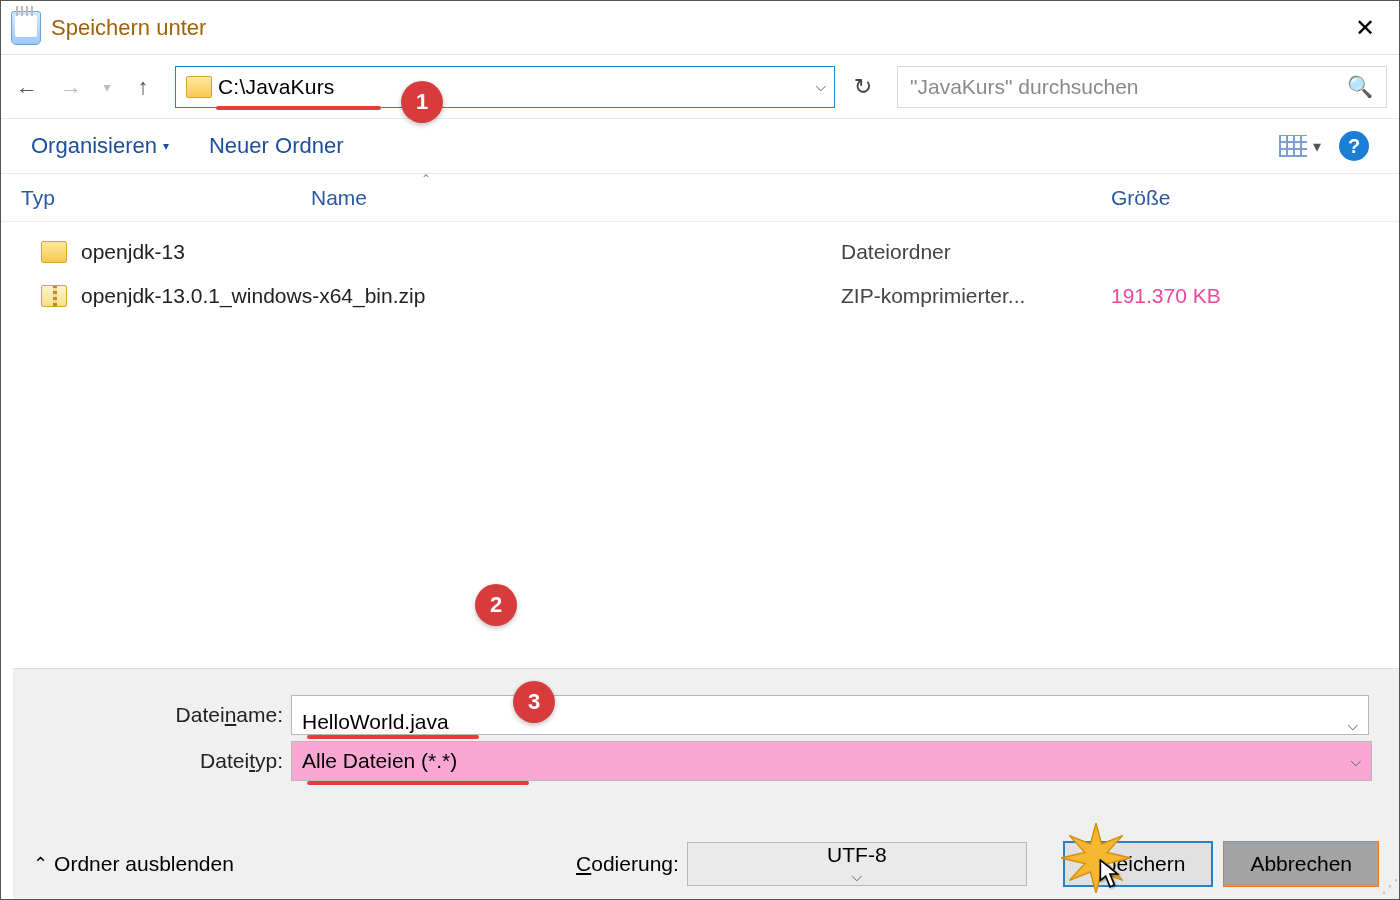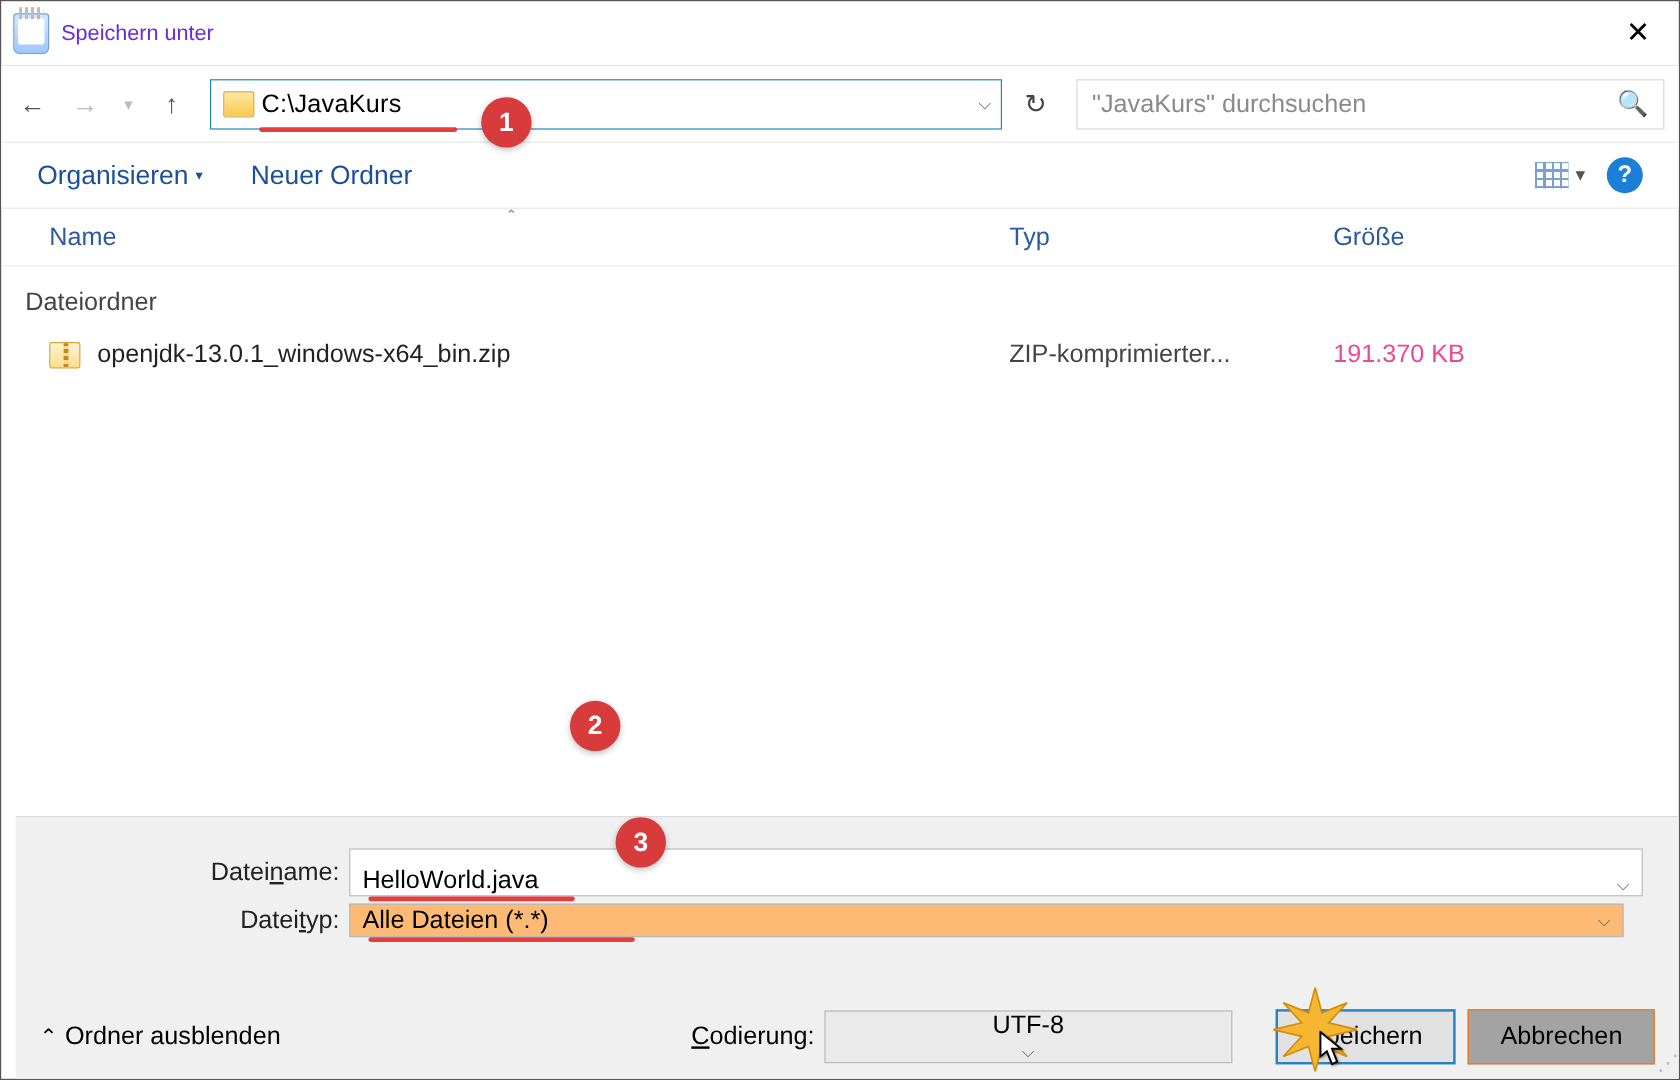--- a/index.html
+++ b/index.html
@@ -1,21 +1,21 @@
 <!DOCTYPE html>
 <html><head>
 <meta charset="utf-8">
 <style>
   * { box-sizing: border-box; margin: 0; padding: 0; font-family: "Segoe UI", Tahoma, sans-serif; }
   body { background: #fff; width: 1400px; height: 900px; overflow: hidden; position: relative; border: 1px solid #555;}
   .titlebar { display: flex; align-items: center; height: 54px; padding: 0 10px; border-bottom: 1px solid #e5e5e5;}
   .notepad-ico { width: 30px; height: 34px; background: linear-gradient(#cfe8ff,#9ec8ff); border: 1px solid #6fa0d8; border-radius: 3px 3px 5px 5px; margin-right: 10px; position: relative; }
   .notepad-ico::before{content:"";position:absolute;top:3px;left:3px;right:3px;height:22px;background:#fff;border-radius:2px;}
   .notepad-ico::after{content:"";position:absolute;top:-6px;left:4px;right:4px;height:10px;background:repeating-linear-gradient(90deg,#bbb 0 2px,transparent 2px 5px);}
-  .title { font-size: 18px; color: #6d28d9; flex: 1; }
+  .title { font-size: 22px; color: #a16207; flex: 1; }
   .close { font-size: 24px; font-weight: 300; width: 48px; text-align: center; cursor: pointer;}
   .navbar { display: flex; align-items:center; background:#fff; height:63px; padding: 0 6px; gap:4px;}
   .navbtn { width: 40px; height: 60px; display:flex; align-items:center; justify-content:center; font-size:22px; color:#555;}
   .navbtn.dis{color:#bbb;}
   .addressbox{ flex:0 0 660px; height:42px; border:1px solid #2383c4; display:flex; align-items:center; padding:0 4px; margin-left:8px; position:relative;}
   .foldersmall{width:26px;height:22px;background:linear-gradient(#ffe8a0,#f7c94e);border:1px solid #d6a733;border-radius:2px;margin:0 6px;display:inline-block;}
   .addrtext{font-size:21px;letter-spacing:0.2px;}
   .addr-dd{position:absolute;right:8px;color:#666;font-size:14px;}
   .addr-ul{position:absolute;left:40px;bottom:-3px;width:165px;height:4px;background:#e63c3c;border-radius:2px;}
   .refresh{width:44px;text-align:center;font-size:22px;color:#444;margin-left:2px;}
@@ -41,21 +41,21 @@
   .fc-size{flex:1;color:#ec4899;}
   .fico{width:26px;height:22px;display:inline-block;}
   .fico.folder{background:linear-gradient(#ffe8a0,#f7c94e);border:1px solid #d6a733;border-radius:2px;}
   .fico.zip{background:linear-gradient(#fff3d1,#fbdd8c);border:1px solid #d6a733;border-radius:2px;position:relative;}
   .fico.zip::after{content:"";position:absolute;left:11px;top:0;width:4px;height:100%;background:repeating-linear-gradient(0deg,#c08a2a 0 3px,#f5d98c 3px 6px);}
   .bottom{position:absolute;left:12px;right:0;bottom:0;background:#f0f0f0;border-top:1px solid #ddd;padding:20px 10px 8px 10px;}
   .frow{display:flex;align-items:center;margin:6px 0;position:relative;}
   .flabel{width:268px;text-align:right;font-size:21px;color:#222;padding-right:8px;}
   .flabel u{text-decoration:underline;}
   .finput{flex:1;margin-right:20px;height:40px;border:1px solid #b8b8b8;background:#fff;padding:0 10px;font-size:21px;display:flex;align-items:flex-end;justify-content:space-between;}
-  .fselect{flex:1;margin-right:36px;height:28px;border:1px solid #b8b8b8;background:#fdba74;padding:0 10px;font-size:21px;display:flex;align-items:center;justify-content:space-between;}
+  .fselect{flex:1;margin-right:17px;height:40px;border:1px solid #b8b8b8;background:#f9a8d4;padding:0 10px;font-size:21px;display:flex;align-items:center;justify-content:space-between;}
   .smalldd{color:#666;font-size:14px;}
   .ul2{position:absolute;left:284px;bottom:-4px;width:172px;height:4px;background:#e63c3c;border-radius:2px;}
   .ul3{position:absolute;left:284px;bottom:-4px;width:222px;height:4px;background:#e63c3c;border-radius:2px;}
   .actionrow{display:flex;align-items:center;margin-top:60px;padding:0 10px 4px 10px;}
   .hidefolders{font-size:21px;display:flex;align-items:center;gap:6px;}
   .enc-lbl{margin-left:auto;font-size:21px;padding-right:8px;}
   .enc-lbl u{text-decoration:underline;}
   .encsel{width:340px;height:44px;border:1px solid #b8b8b8;background:#eaeaea;font-size:21px;padding:0 10px;display:flex;align-items:center;justify-content:space-between;margin-right:26px;flex-direction:column;}
   .btn{height:46px;border:1px solid #f97316;background:#a3a3a3;font-size:21px;padding:0 26px;display:flex;align-items:center;justify-content:center;margin-left:10px;cursor:pointer;}
   .btn.primary{border:2px solid #2383c4;background:#e1e1e1;}
@@ -108,29 +108,33 @@
     <div style="display:flex;align-items:center;gap:4px;">
       <span class="viewico"></span>
       <span class="dd" style="color:#555;">▾</span>
     </div>
     <div class="help">?</div>
   </div>
 </div>
 
 <div class="headerrow" style="position:relative;">
   <span class="sortup">⌃</span>
+  <div class="col col-typ"><span>Typ</span></div>
   <div class="col col-name">
       <span>Name</span>
     </div>
-  <div class="col col-typ"><span>Typ</span></div>
   <div class="col col-size"><span>Größe</span></div>
 </div>
 
 <div class="files">
   <div class="row">
+    <div class="fc-name">
+        <span class="fico folder"></span>
+        <span>openjdk-13</span>
+      </div>
     <div class="fc-typ">Dateiordner</div>
     <div class="fc-size"></div>
   </div>
   <div class="row">
     <div class="fc-name">
         <span class="fico zip"></span>
         <span>openjdk-13.0.1_windows-x64_bin.zip</span>
       </div>
     <div class="fc-typ">ZIP-komprimierter...</div>
     <div class="fc-size">191.370 KB</div>

